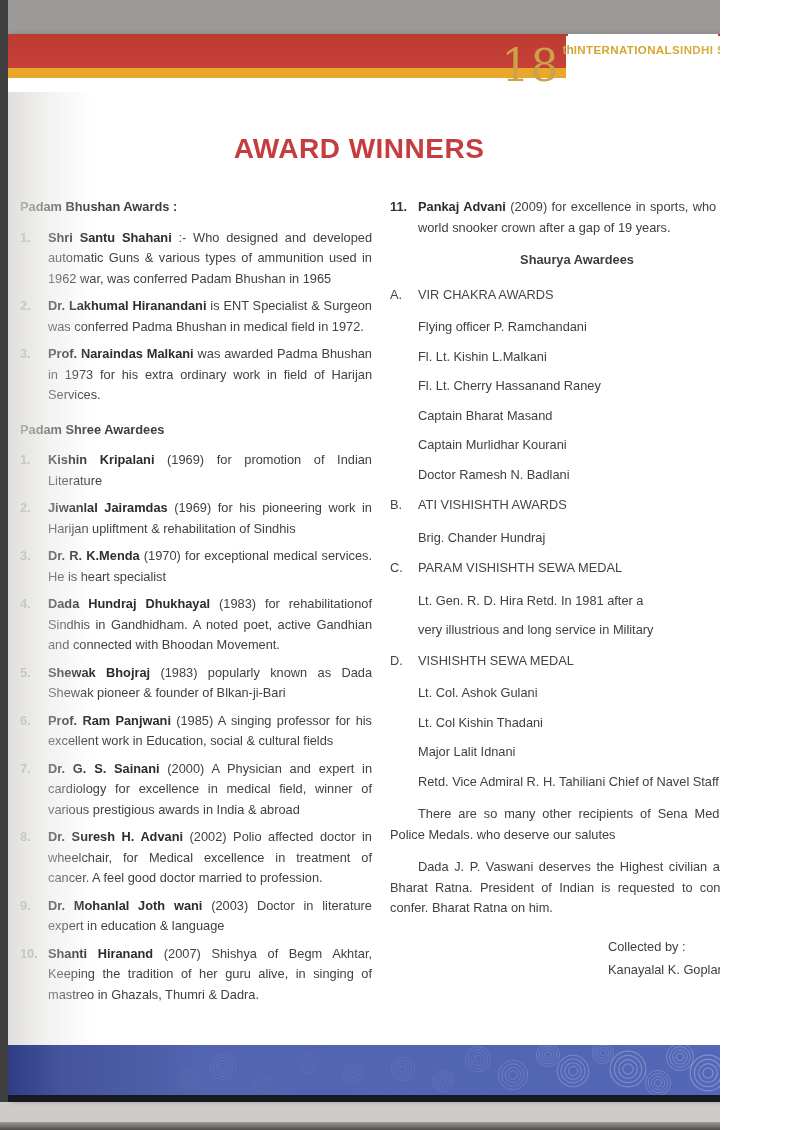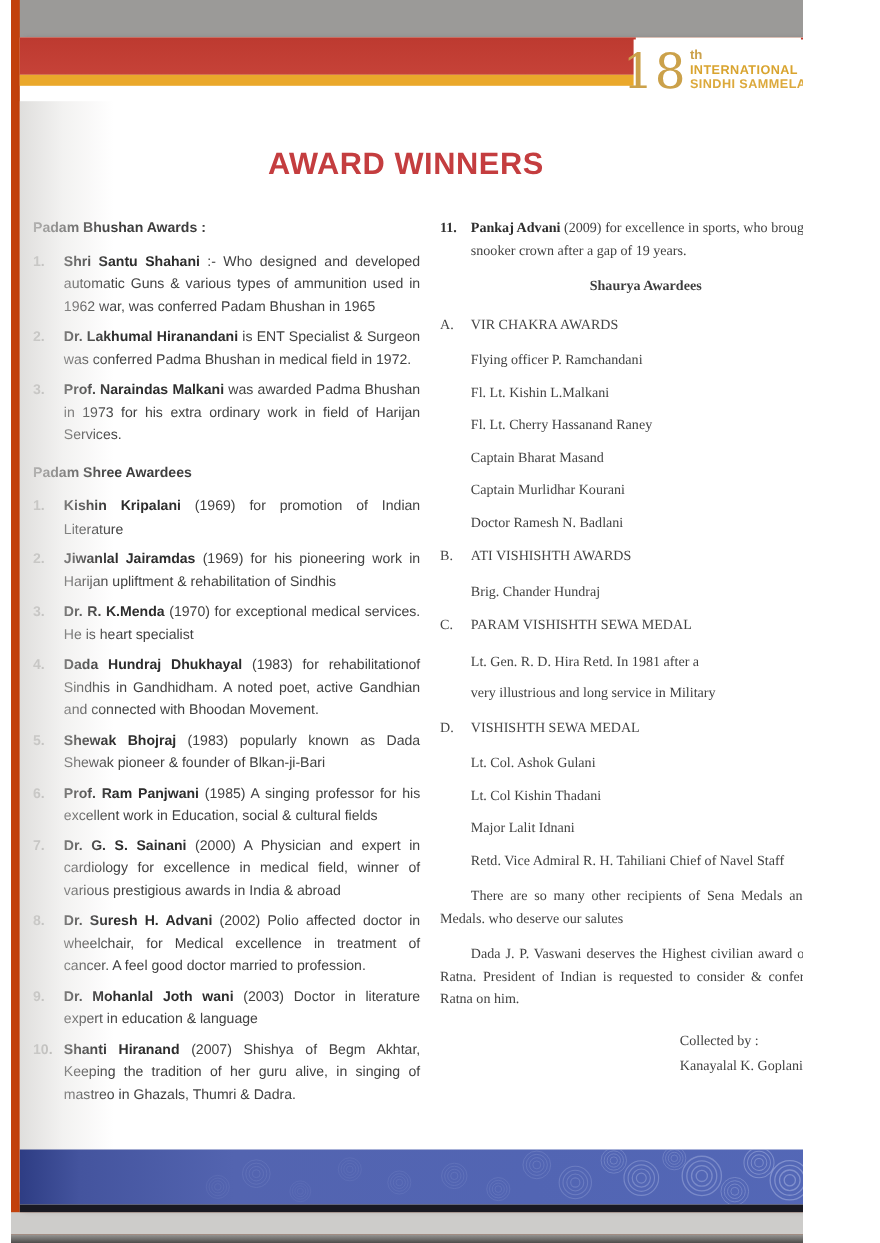--- a/index.html
+++ b/index.html
@@ -1,19 +1,19 @@
 <!DOCTYPE html>
 <html><head>
 <meta charset="utf-8">
 <style>
   * { margin:0; padding:0; box-sizing:border-box; }
   html,body { width:800px; }
   body { font-family:"Liberation Sans", sans-serif; background:#fff; }
 
-  .canvas { position:relative; width:720px; height:1130px; background:#c2410c; overflow:hidden;margin-left:10px; }
+  .canvas { position:relative; width:720px; height:1130px; background:#404040; overflow:hidden; }
 
   
   .bg-top    { position:absolute; left:8px; top:0; width:766px; height:34px; background:#9b9a98; }
   .bg-right  { position:absolute; left:774px; top:0; width:26px; height:1130px;
                background:linear-gradient(180deg,#a3a2a0 0%,#a8a7a5 40%,#c7c6c4 100%);
                border-left:1px solid #8f8e8c; }
   .bg-bot1   { position:absolute; left:0; top:1102px; width:800px; height:20px; background:#cdccca; }
   .bg-bot2   { position:absolute; left:0; top:1122px; width:800px; height:8px;
                background:linear-gradient(180deg,#9b9a98,#4e4d4b); }
 
@@ -26,34 +26,34 @@
               border-bottom:10px solid #eaa82b; }
   .red-seg1 { left:0; width:560px; }
   .red-seg2 { left:710px; width:54px; border-top-right-radius:9px; }
 
   
   .logo { position:absolute; left:558px; top:2px; width:156px; height:72px; background:#fff;
           border-bottom-left-radius:12px; border-bottom-right-radius:12px;
           display:flex; align-items:flex-start; justify-content:center; padding-top:8px; }
   .logo-num { font-family:"DejaVu Serif", serif; font-size:44px; line-height:44px; font-weight:400;
               color:#cba14a; letter-spacing:1px; }
-  .logo-right { margin-left:3px; display:flex; flex-direction:column; }
+  .logo-right { margin-left:3px; display:flex; flex-direction:row; }
   .logo-th { font-size:12px; font-weight:700; color:#cba14a; line-height:12px; margin-bottom:2px; }
   .logo-l1, .logo-l2 { font-size:11.5px; font-weight:700; color:#d9a42f; line-height:13px;
                         letter-spacing:.4px; white-space:nowrap; }
   .logo-l2 { color:#dca93c; }
 
   
   .title { margin-top:96px; text-align:center; padding-right:64px;
            color:#c43d3f; font-weight:700; font-size:28px; line-height:37px; letter-spacing:.5px; }
 
   
   .columns { display:flex; gap:18px; margin-top:30px; padding:0 10px 0 12px; }
   .col-left  { width:352px; flex:none; }
-  .col-right { flex:1;font-family:Liberation Serif, serif; }
+  .col-right { flex:1; }
 
   .col-left, .col-right { font-size:12.8px; line-height:20.5px; color:#414141; }
 
   .h-bold { font-weight:700; color:#3d3d3d; }
   .sec-heading { margin-bottom:10px; }
   .sec-heading2 { margin-top:14px; margin-bottom:10px; }
 
   .li-row { display:flex; margin-bottom:7px; }
   .li-num { width:28px; flex:none; font-weight:700; color:#979795; }
   .li-txt { flex:1; text-align:justify; }

